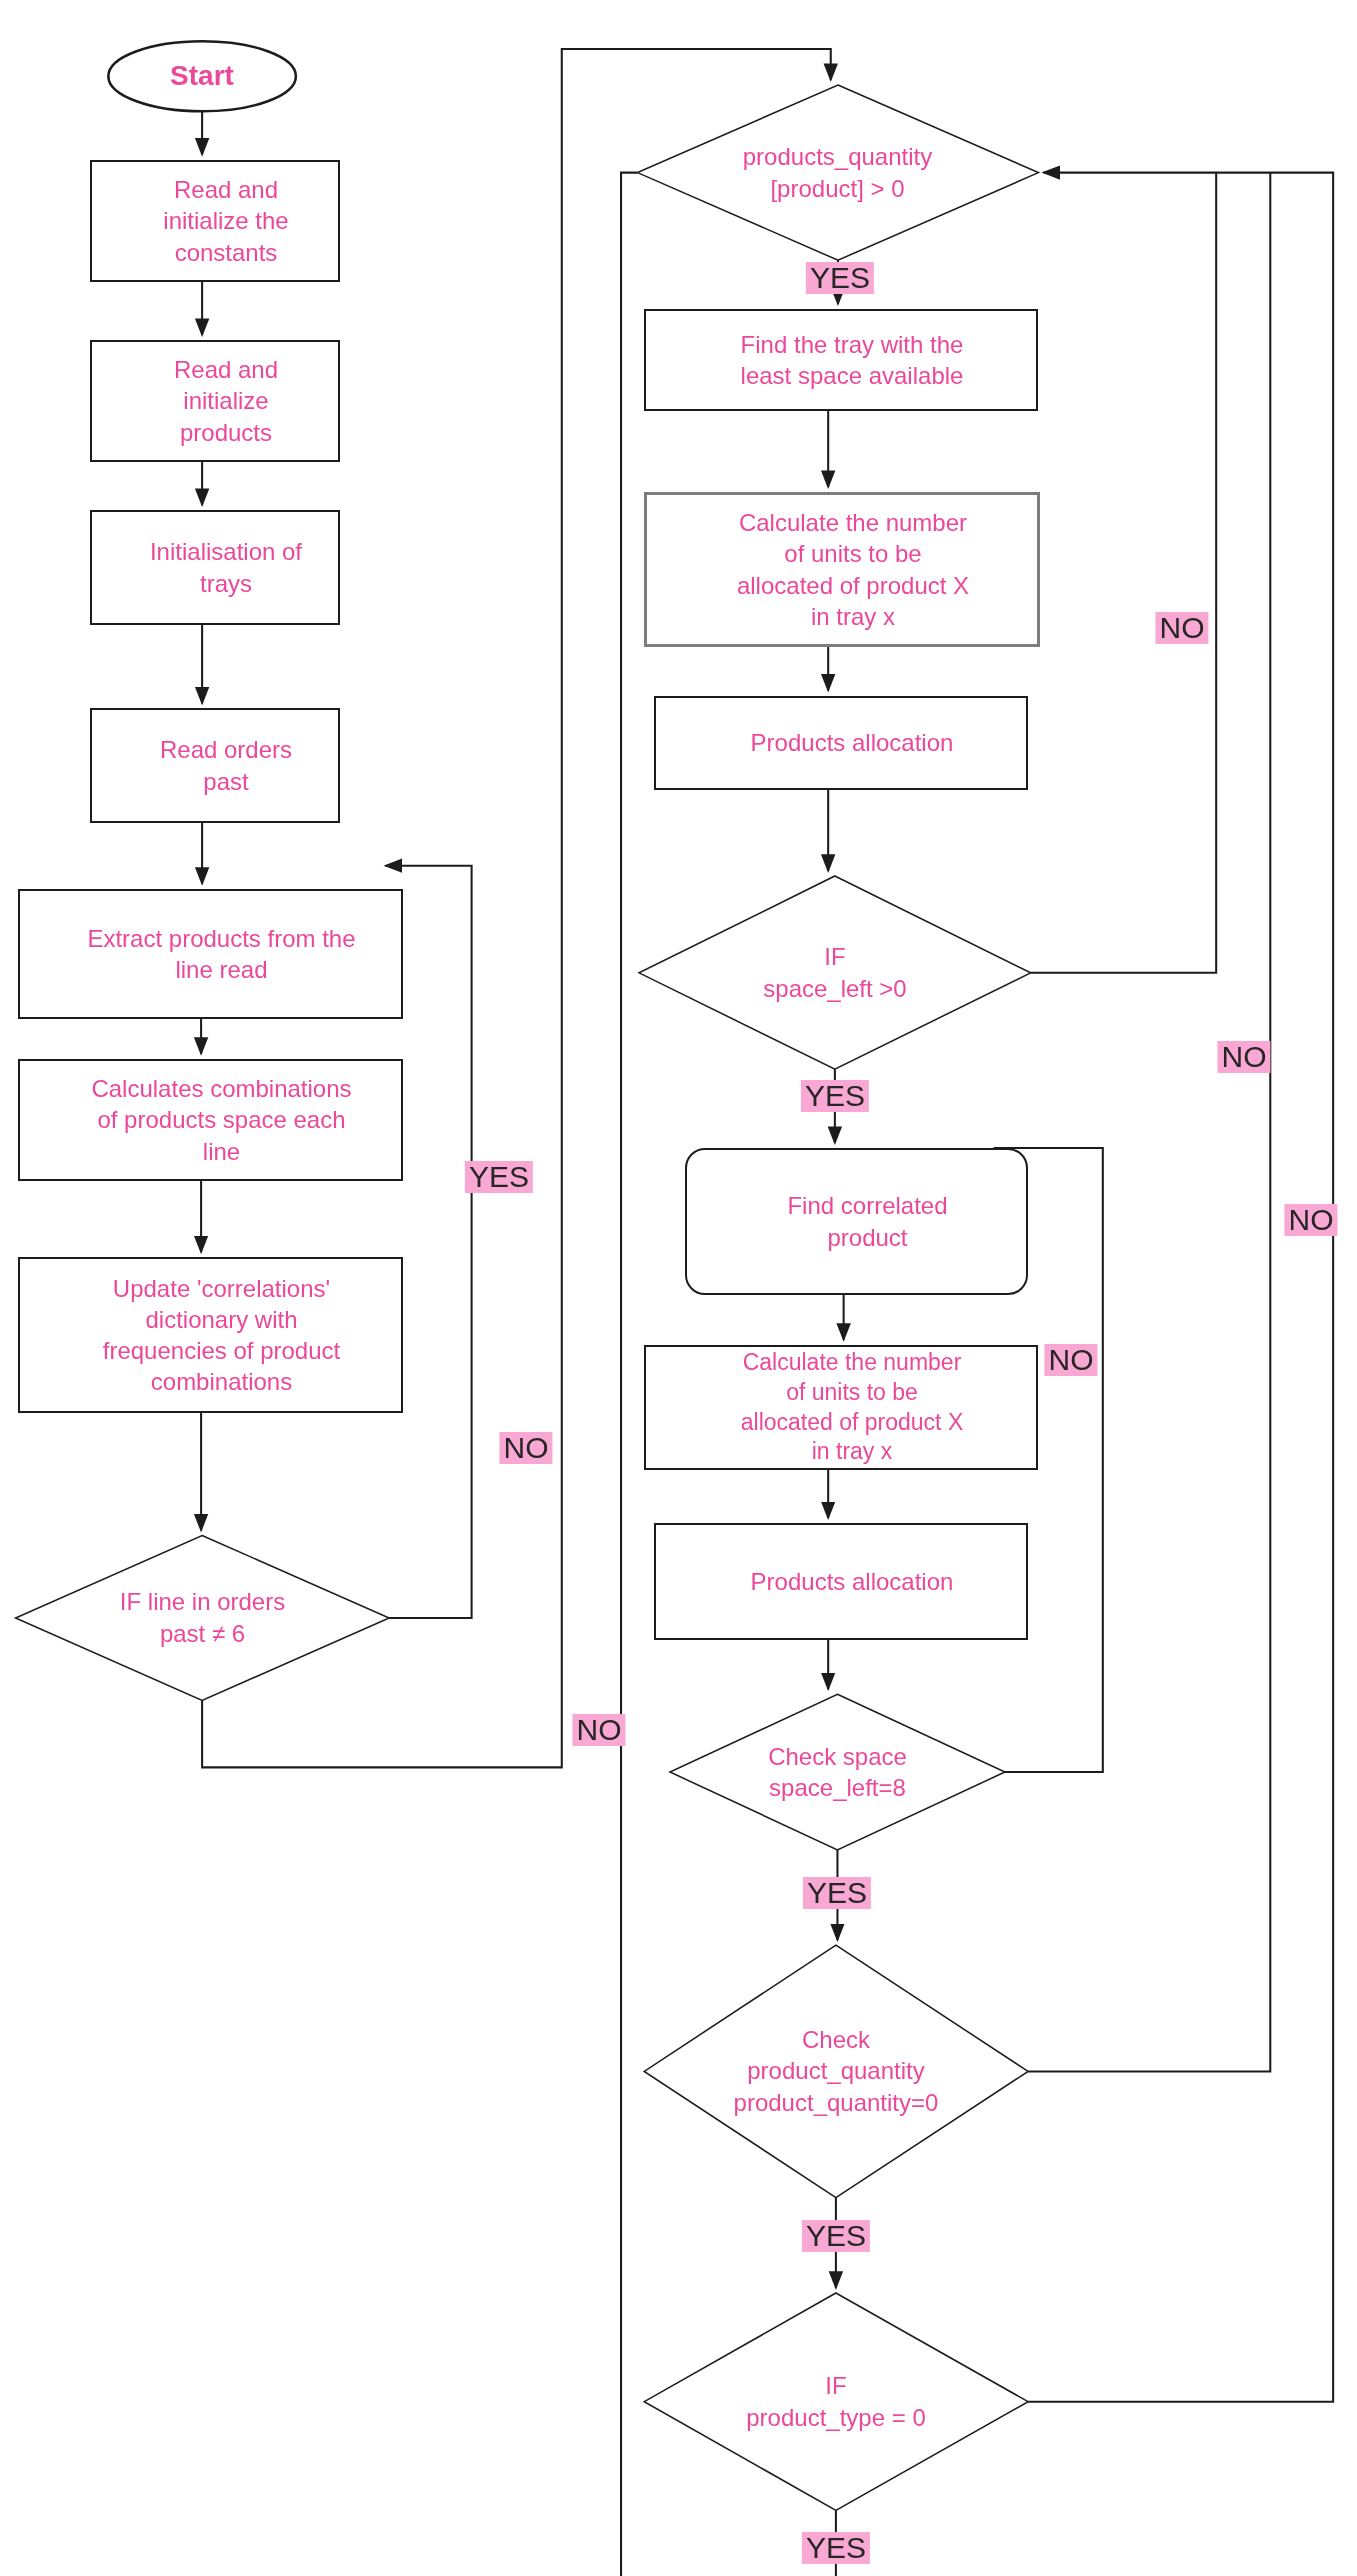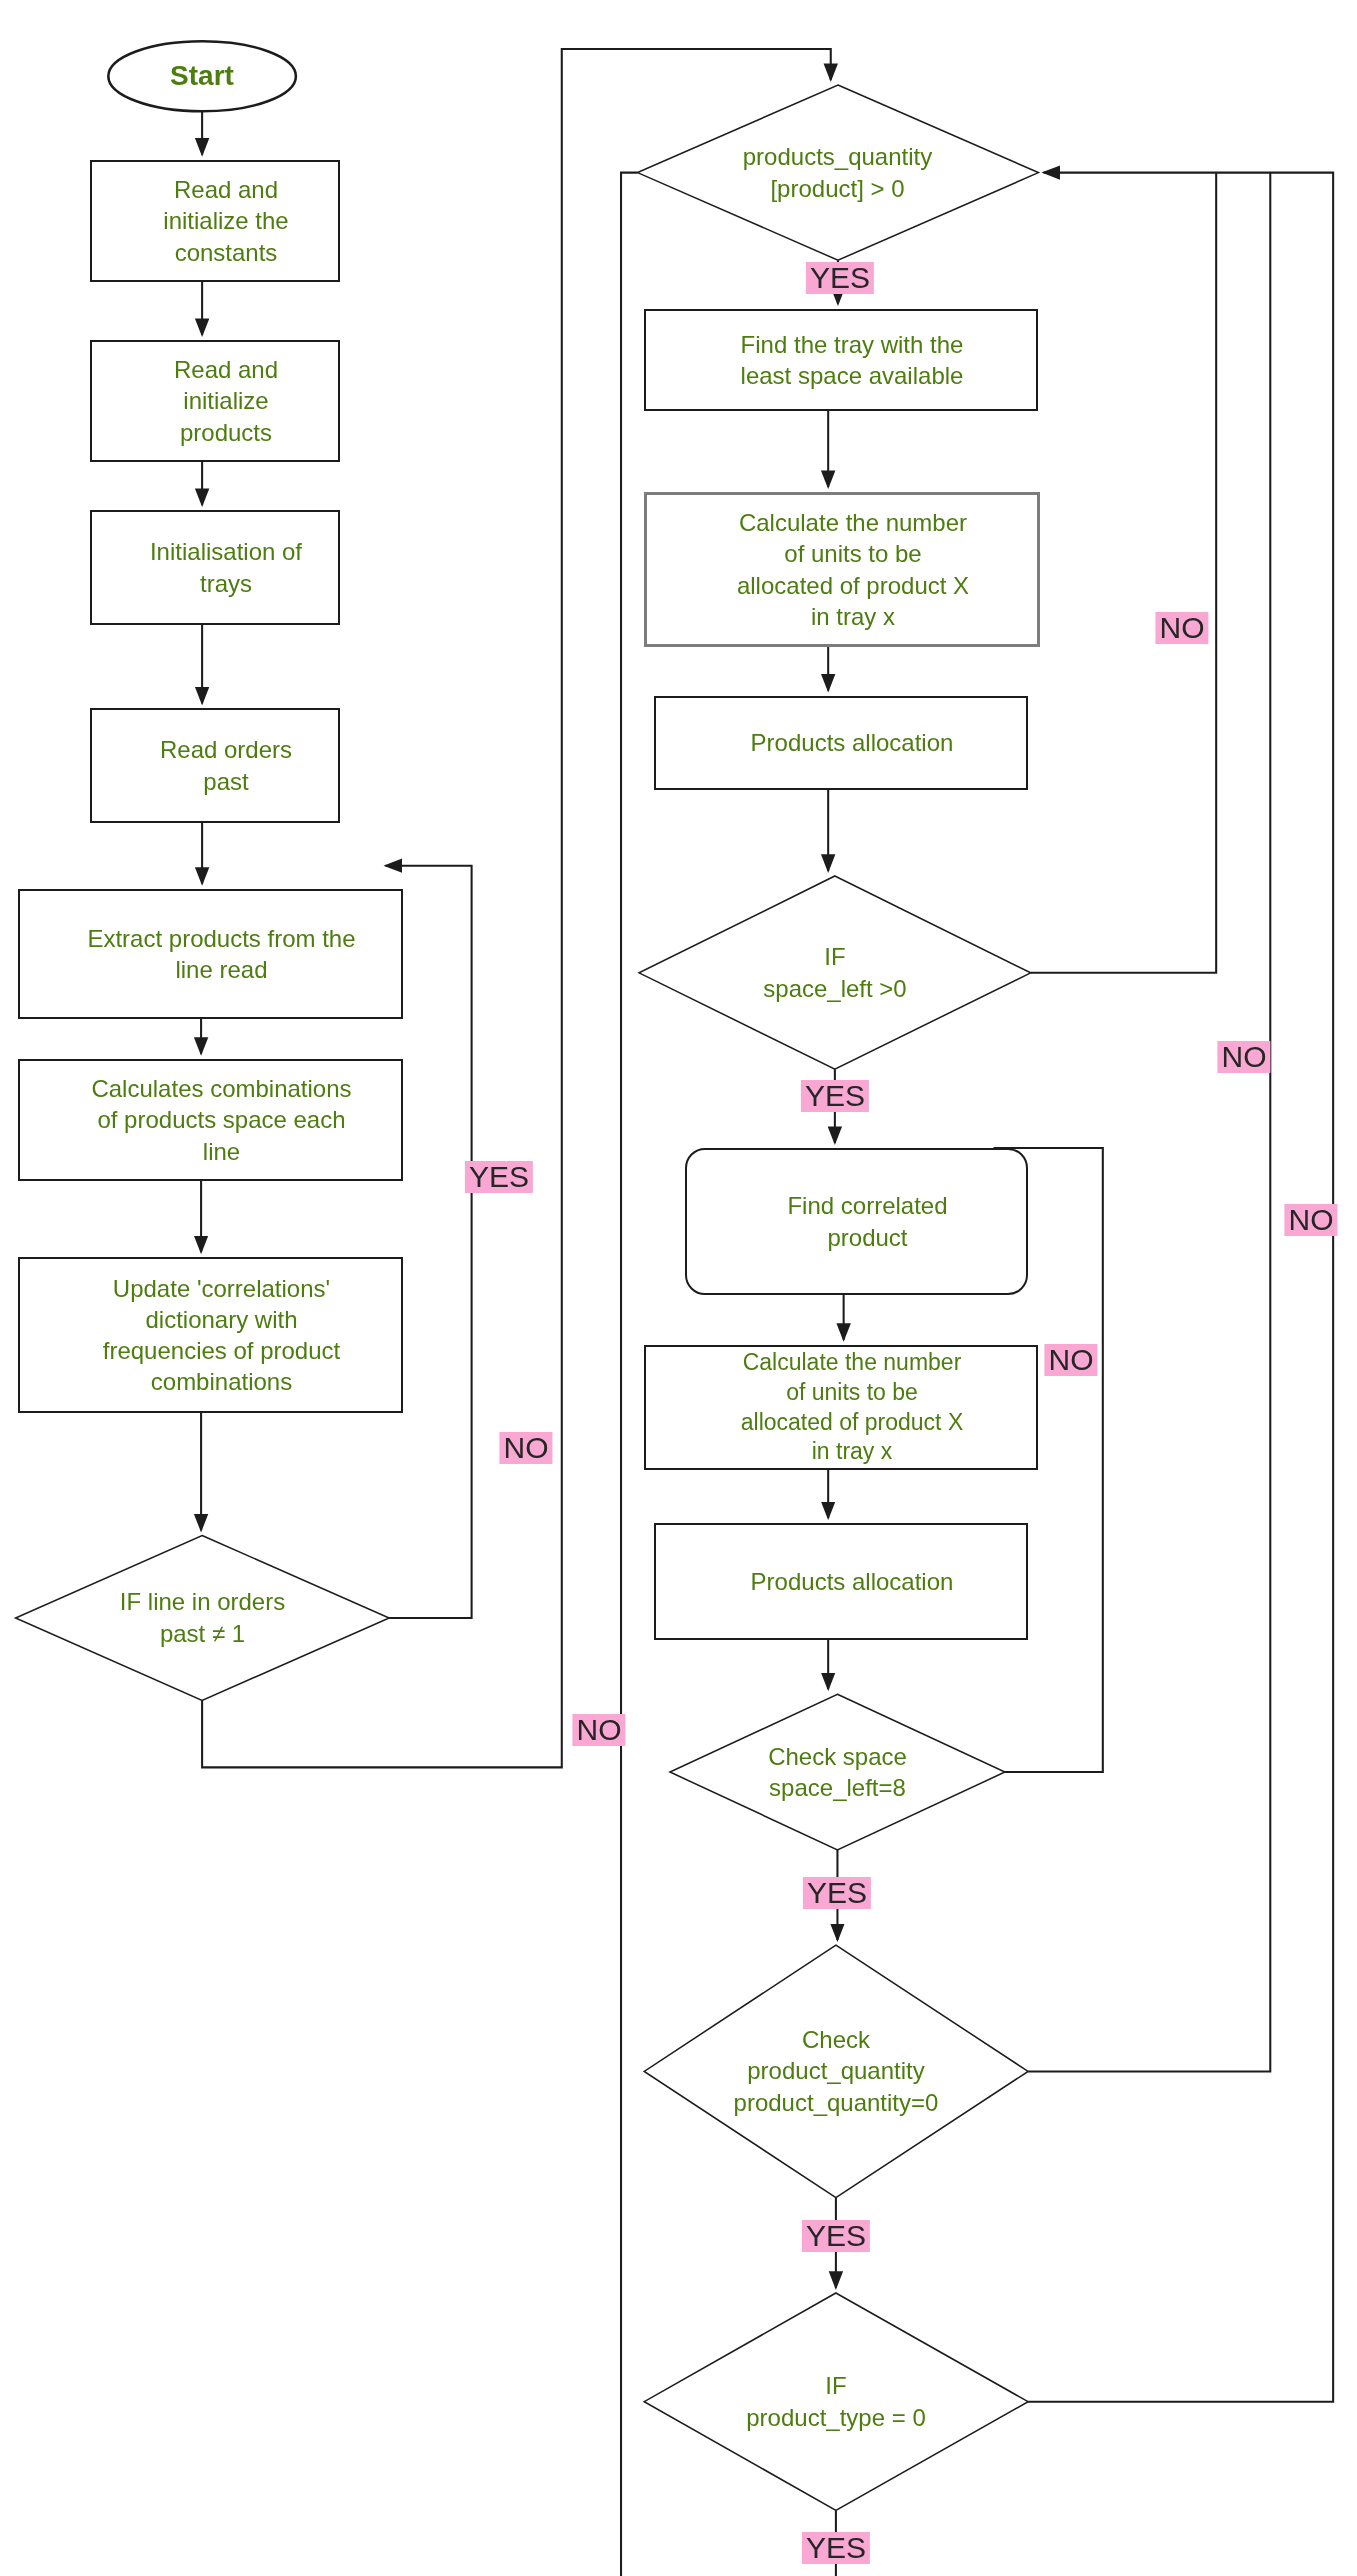--- a/index.html
+++ b/index.html
@@ -9,21 +9,21 @@
     background:#ffffff;
     font-family:"Liberation Sans","DejaVu Sans",sans-serif;
     color:#262626;
     overflow:hidden;
   }
   #wires{position:absolute;left:0;top:0;z-index:1;}
   .node{
     position:absolute;z-index:2;
     display:flex;align-items:center;justify-content:center;
     text-align:center;white-space:pre-line;
-    font-size:24px;line-height:1.3;color:#4d7c0f;
+    font-size:24px;line-height:1.3;color:#ec4899;
   }
   .process{
     border:2.1px solid #1c1c1c;background:#ffffff;padding-left:22px;
   }
   .process.gray{border:3.1px solid #7d7d7d;}
   .shape-label{background:transparent;z-index:3;}
   .terminator-label{font-weight:bold;font-size:28px;z-index:3;}
   .edge-label{
     position:absolute;z-index:4;
     transform:translate(-50%,-50%);
@@ -107,21 +107,21 @@
 line read</div>
   <div class="node process" style="left:18px;top:1059px;width:359px;height:118px;">Calculates combinations
 of products space each
 line</div>
   <div class="node process" style="left:18px;top:1257px;width:359px;height:152px;">Update 'correlations'
 dictionary with
 frequencies of product
 combinations</div>
 
   <div class="node shape-label" style="left:15.5px;top:1535px;width:374px;height:165px;">IF line in orders
-past ≠ 1</div>
+past ≠ 6</div>
 
   <div class="node shape-label" style="left:637px;top:85px;width:401px;height:175px;">products_quantity
 [product] &gt; 0</div>
 
   <div class="node process" style="left:644px;top:309px;width:368px;height:98px;">Find the tray with the
 least space available</div>
 
   <div class="node process gray" style="left:644px;top:492px;width:368px;height:149px;">Calculate the number
 of units to be
 allocated of product X

